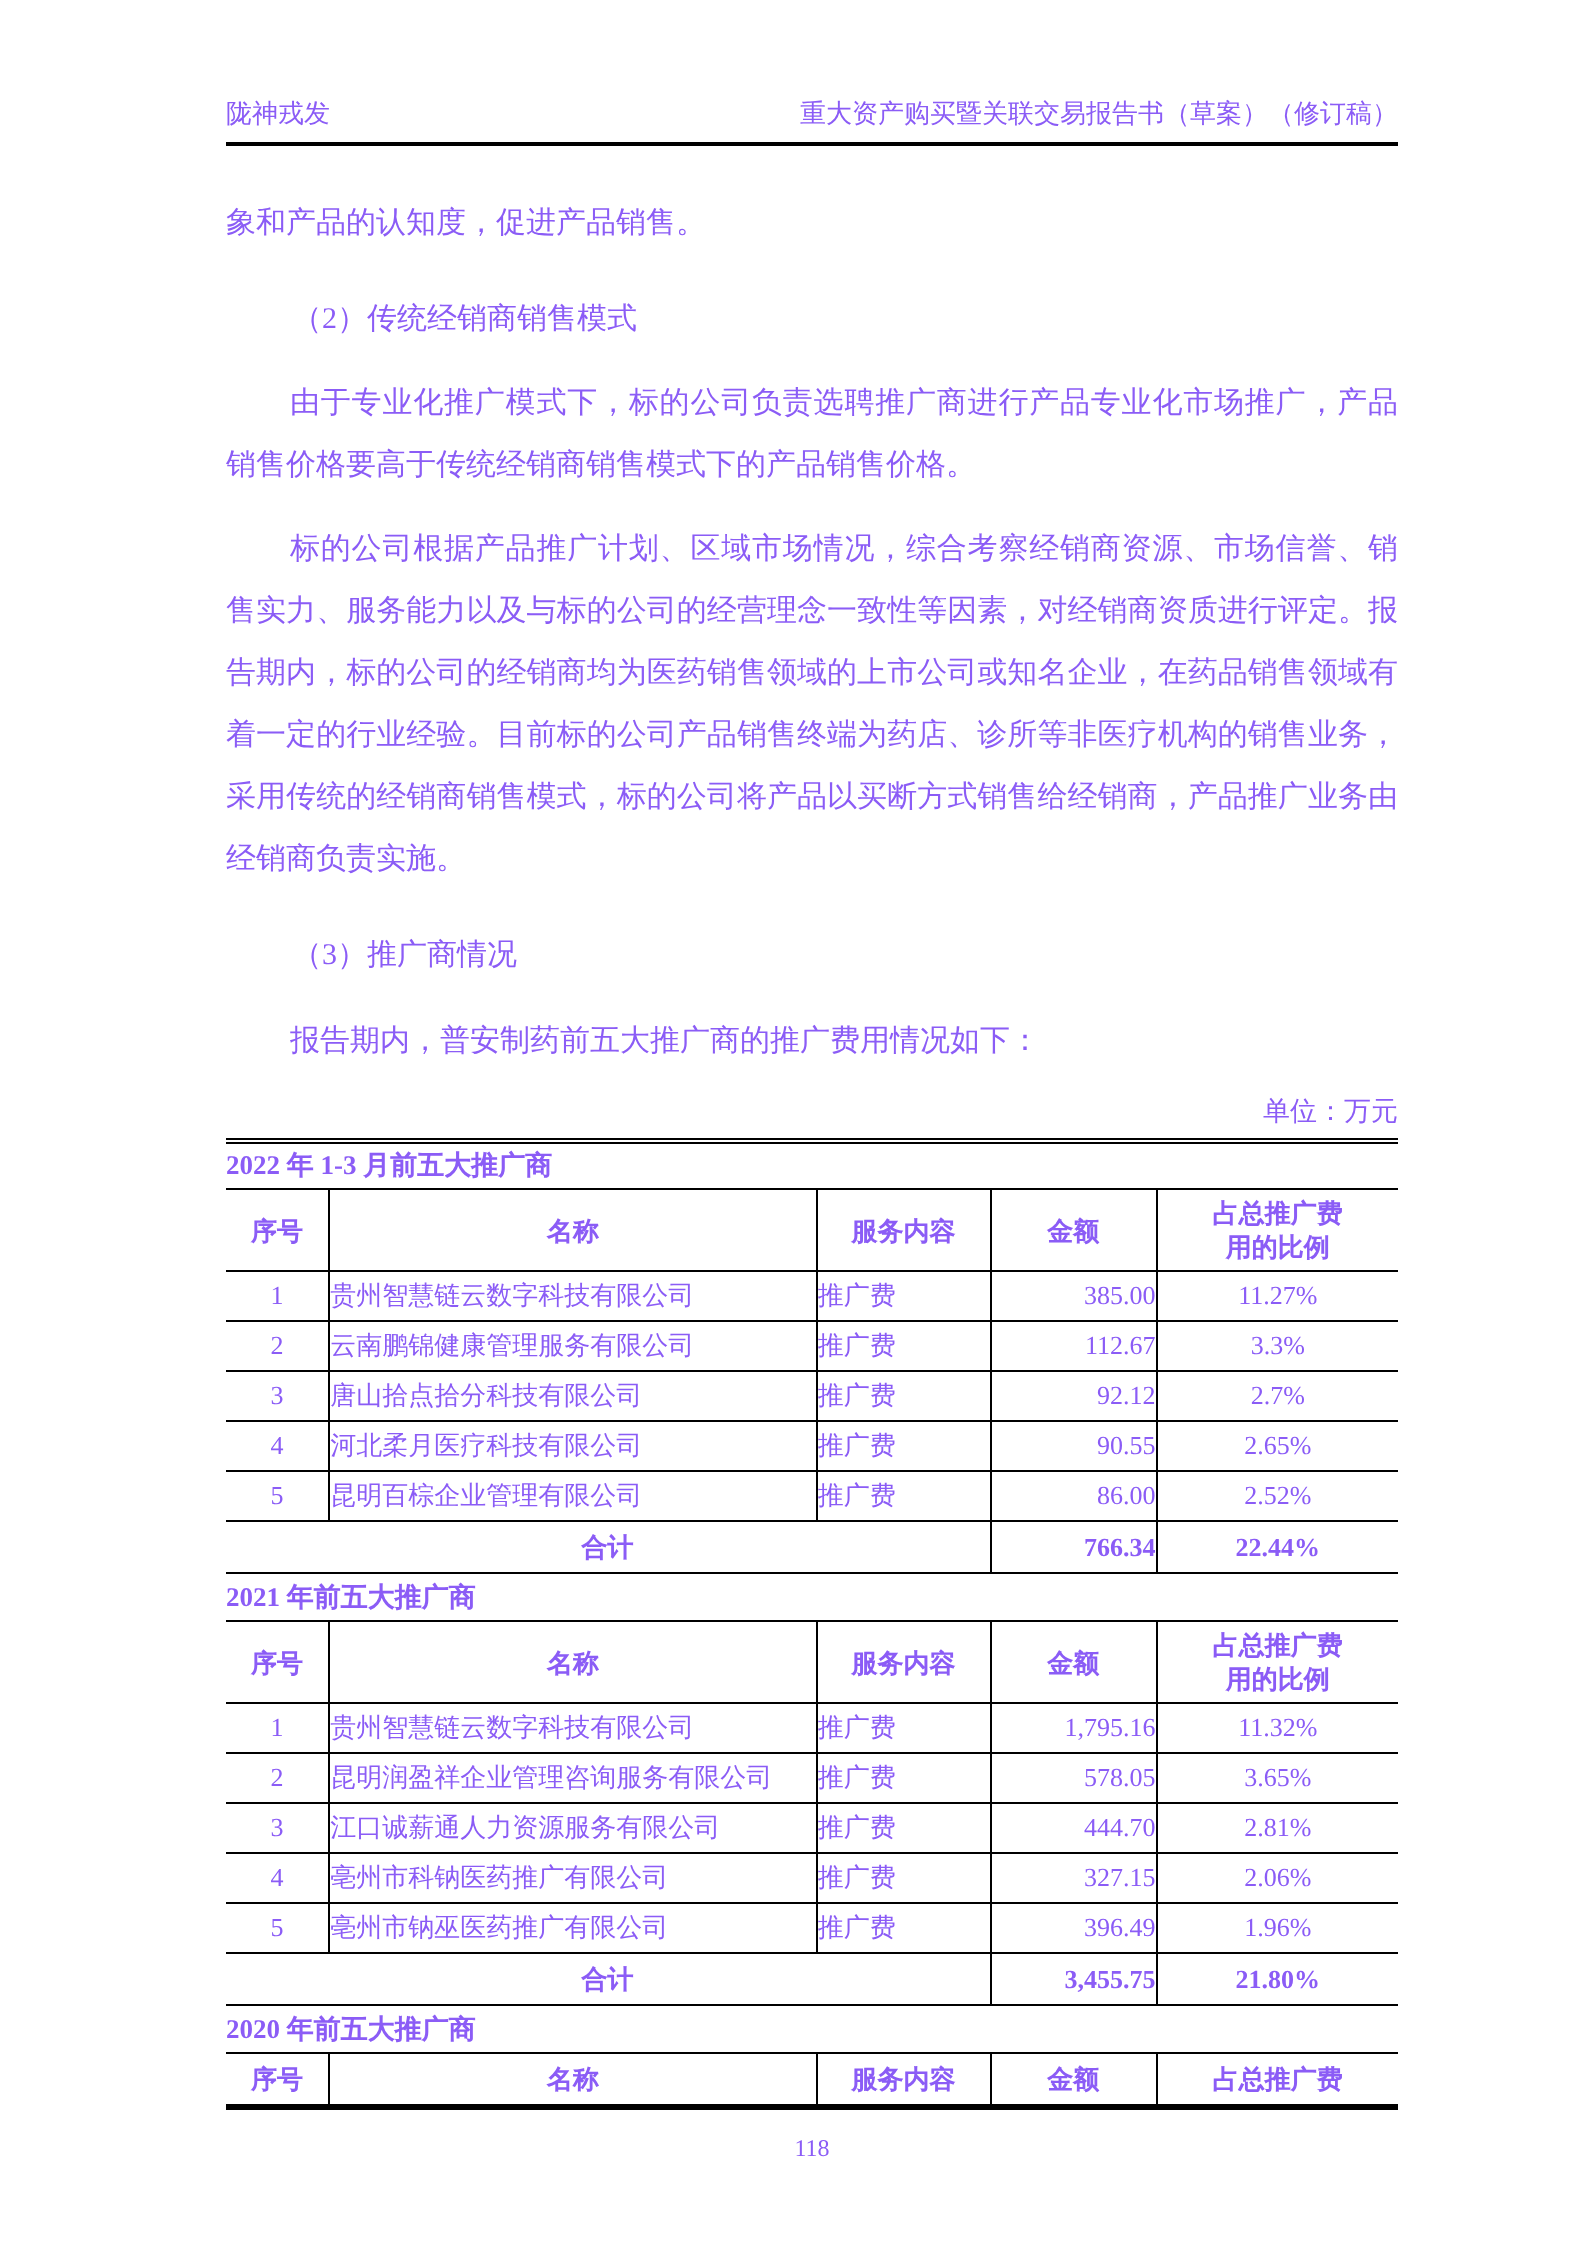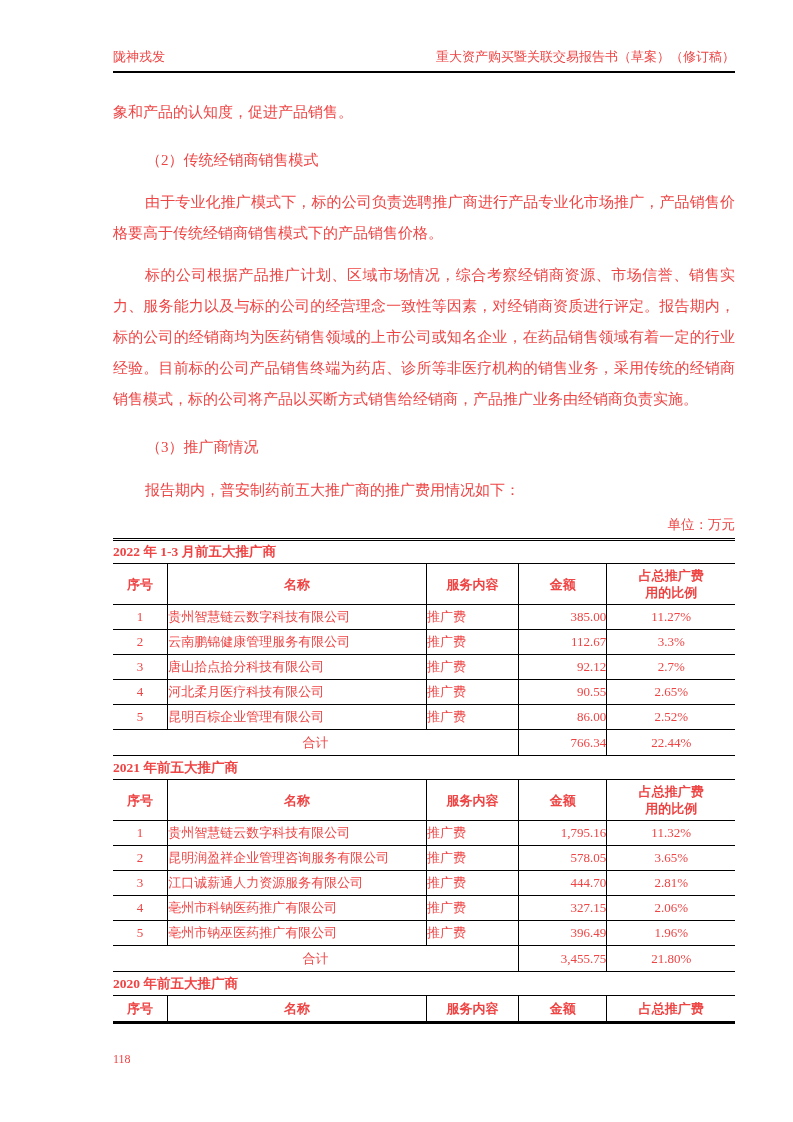--- a/index.html
+++ b/index.html
@@ -1,20 +1,20 @@
 <!DOCTYPE html>
 <html><head>
 <meta charset="utf-8">
 <style>
   * { margin:0; padding:0; box-sizing:border-box; }
   html,body { background:#e8e8e8; }
   .page {
     width:793px; height:1122px; margin:0 auto; background:#ffffff;
-    font-family:"Liberation Serif","DejaVu Serif",serif; color:#ef4444;
-    padding:48px 58px 0 113px; position:relative; overflow:hidden;
+    font-family:"Liberation Serif","DejaVu Serif",serif; color:#8b5cf6;
+    padding:48px 94px 0 113px; position:relative; overflow:hidden;
   }
   
   .doc-header {
     display:flex; justify-content:space-between; align-items:flex-end;
     font-size:13px; padding-bottom:5px; border-bottom:2px solid #000;
   }
   
   .para {
     font-size:15px; line-height:31px; text-align:justify;
     text-justify:inter-ideograph;
@@ -40,25 +40,25 @@
   }
   .hdr { font-weight:bold; text-align:center; height:41px; line-height:17px; }
   .hdr-short { font-weight:bold; text-align:center; height:27px; }
   .vline { border-right:1px solid #000; }
   .row-data td { height:25px; }
   .c-no  { text-align:center; }
   .c-name{ text-align:left; padding-left:8px; }
   .c-svc { text-align:left; padding-left:7px;margin-left:40px; }
   .c-amt { text-align:right; padding-right:8px; }
   .c-pct { text-align:center; padding-right:14px; }
-  .row-total td { height:26px; font-weight:normal; }
+  .row-total td { height:26px; font-weight:bold; }
   .row-total .c-total-label { text-align:center; }
   .cut-bottom td { border-bottom:3px solid #000; }
   
-  .page-footer { text-align:left; font-size:12px; margin-top:28px; }
+  .page-footer { text-align:center; font-size:12px; margin-top:12px; }
 </style>
 </head>
 <body>
 
 <div class="page">
 
   <div class="doc-header">
     <span>陇神戎发</span>
     <span>重大资产购买暨关联交易报告书（草案）（修订稿）</span>
   </div>

